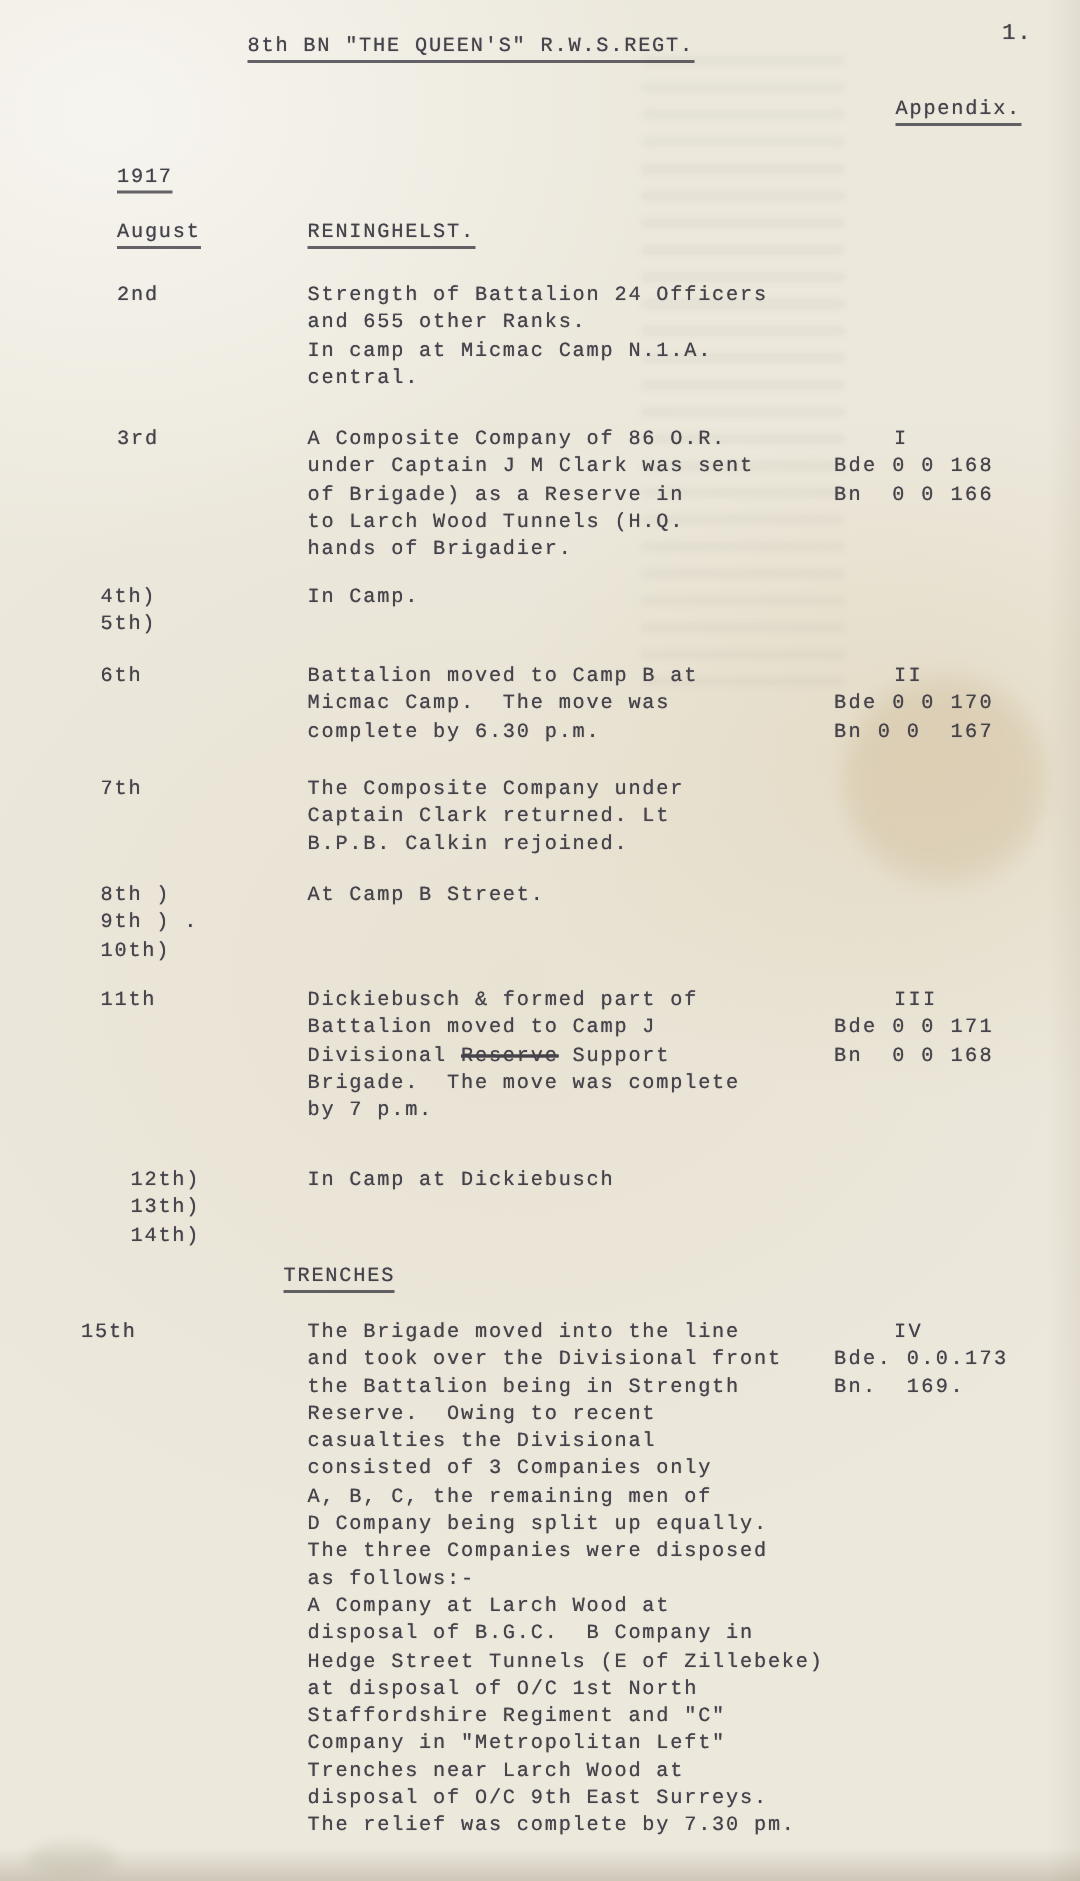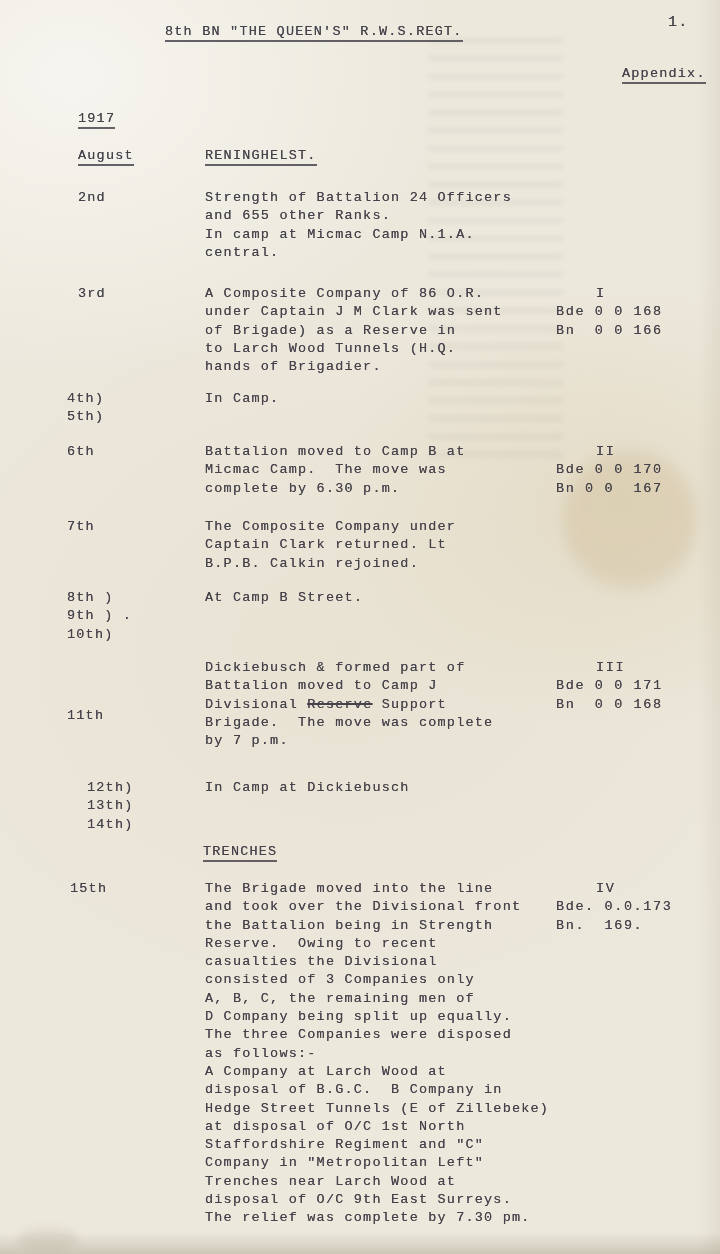--- a/index.html
+++ b/index.html
@@ -13,32 +13,32 @@
       radial-gradient(ellipse 420px 330px at 86% 40%, rgba(213,195,156,0.30), transparent 70%),
       radial-gradient(ellipse 520px 420px at 10% 6%, rgba(255,255,255,0.55), transparent 72%),
       radial-gradient(ellipse 640px 520px at 48% 52%, rgba(226,217,196,0.38), transparent 78%),
       #ece8dc;
   }
   .page * { text-shadow:0 0 0.55px rgba(64,61,70,0.75); }
   .abs { position:absolute; white-space:pre; }
   .underline { border-bottom:2px solid rgba(64,61,70,0.8); padding-bottom:1px; }
   .pagenum { left:668px; top:14px; font-size:15px; }
   .title { left:165px; top:24px; border-bottom-width:2.5px; }
-  .appendix { left:597px; top:66px;margin-left:25px; }
+  .appendix { left:597px; top:66px; }
   .year { left:78px; top:111px; }
   .month { left:78px; top:148px; }
   .location { left:205px; top:148px; }
   .entry { position:absolute; left:0; width:720px; }
   .col-dates { position:absolute; top:0; }
   .col-text { position:absolute; left:205px; top:0; }
   .col-refs { position:absolute; left:556px; top:0; letter-spacing:1.6px; }
   .line { height:18.3px; line-height:18.3px; white-space:pre; }
   .numeral { padding-left:40px; }
   .struck { text-decoration:line-through; text-decoration-thickness:1.5px; }
-  .section-heading { position:absolute; left:189px;margin-left:14px; }
+  .section-heading { position:absolute; left:189px; }
   
   .stain { position:absolute; pointer-events:none; }
   .stain-ring { left:560px; top:445px; width:140px; height:150px; border-radius:50%;
     background:radial-gradient(circle, rgba(186,158,106,0.20) 0 55%, rgba(186,158,106,0.08) 70%, transparent 75%);
     filter:blur(5px); }
   .ghost-col { left:428px; top:38px; width:135px; height:430px;
     background:repeating-linear-gradient(to bottom, rgba(110,105,98,0.07) 0 5px, transparent 5px 18px);
     filter:blur(2.5px); }
   .edge-right { left:698px; top:0; width:22px; height:1254px;
     background:linear-gradient(to right, transparent, rgba(150,138,116,0.12)); }
@@ -131,21 +131,21 @@
         <div class="col-dates" style="left: 67px;">
           <div class="line"><span>8th )</span></div>
           <div class="line"><span>9th ) .</span></div>
           <div class="line"><span>10th)</span></div>
         </div>
         <div class="col-text">
           <div class="line"><span>At Camp B Street.</span></div>
         </div>
       </div>
       <div class="entry" style="top: 659px;">
-        <div class="col-dates" style="left: 67px; margin-top: 48px;">
+        <div class="col-dates" style="left: 67px;">
           <div class="line"><span>11th</span></div>
         </div>
         <div class="col-text">
           <div class="line"><span>Dickiebusch &amp; formed part of</span></div>
           <div class="line"><span>Battalion moved to Camp J</span></div>
           <div class="line"><span>Divisional </span><span class="struck">Reserve</span><span> Support</span></div>
           <div class="line"><span>Brigade.  The move was complete</span></div>
           <div class="line"><span>by 7 p.m.</span></div>
         </div>
         <div class="col-refs">
@@ -159,21 +159,21 @@
           <div class="line"><span>12th)</span></div>
           <div class="line"><span>13th)</span></div>
           <div class="line"><span>14th)</span></div>
         </div>
         <div class="col-text">
           <div class="line"><span>In Camp at Dickiebusch</span></div>
         </div>
       </div>
       <div class="section-heading line" style="top: 843px;"><span class="underline">TRENCHES</span></div>
       <div class="entry" style="top: 880px;">
-        <div class="col-dates" style="left: 70px;">
+        <div class="col-dates" style="left: 54px;">
           <div class="line"><span>15th</span></div>
         </div>
         <div class="col-text">
           <div class="line"><span>The Brigade moved into the line</span></div>
           <div class="line"><span>and took over the Divisional front</span></div>
           <div class="line"><span>the Battalion being in Strength</span></div>
           <div class="line"><span>Reserve.  Owing to recent</span></div>
           <div class="line"><span>casualties the Divisional</span></div>
           <div class="line"><span>consisted of 3 Companies only</span></div>
           <div class="line"><span>A, B, C, the remaining men of</span></div>

